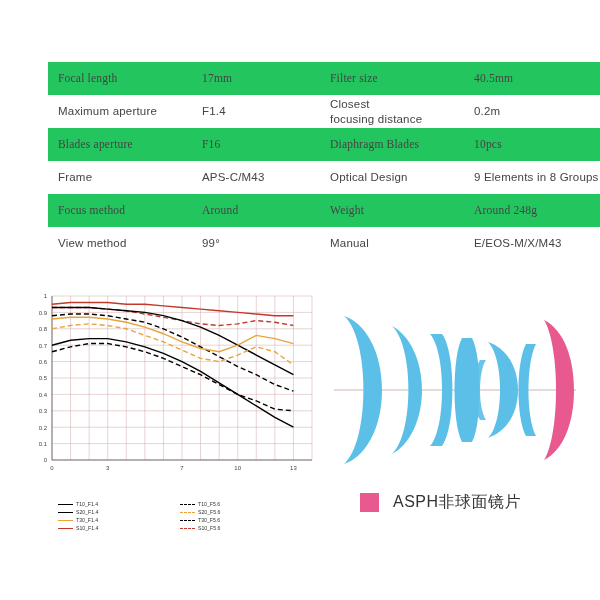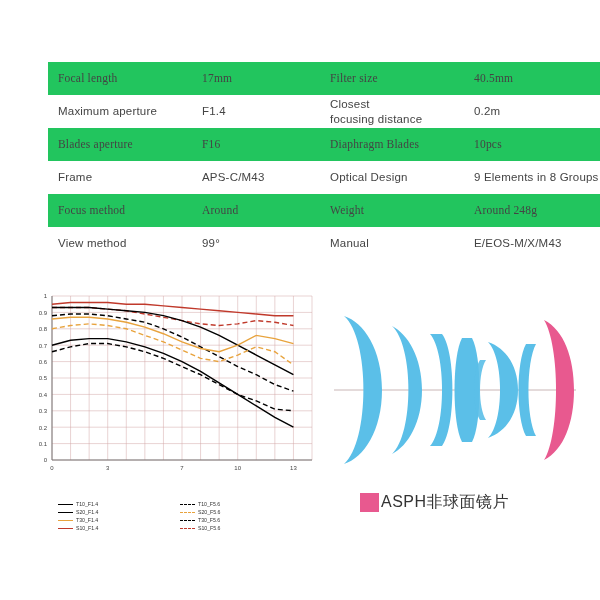--- a/index.html
+++ b/index.html
@@ -88,21 +88,21 @@
     top: 290px;
     width: 250px;
     height: 230px;
   }
   .lens-caption {
     position: absolute;
     left: 360px;
     top: 492px;
     display: flex;
     align-items: center;
-    gap: 2px;
+    gap: 14px;
   }
   .lens-caption .sq {
     width: 19px;
     height: 19px;
     background: #e8598f;
     display: inline-block;
   }
   .lens-caption .txt {
     font-size: 16px;
     color: #333;

